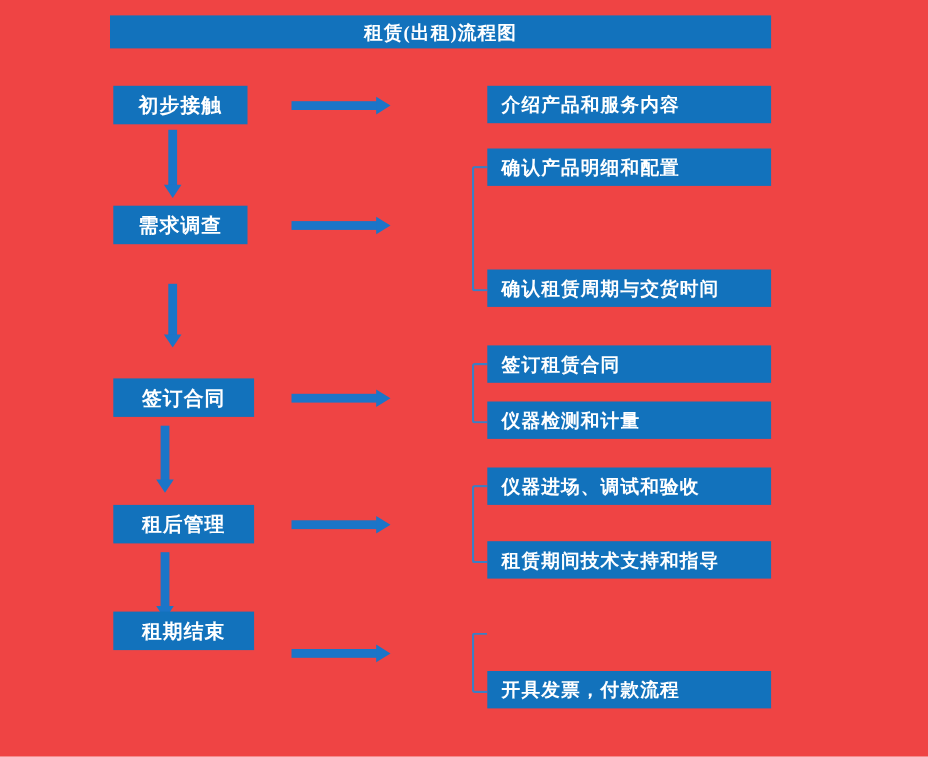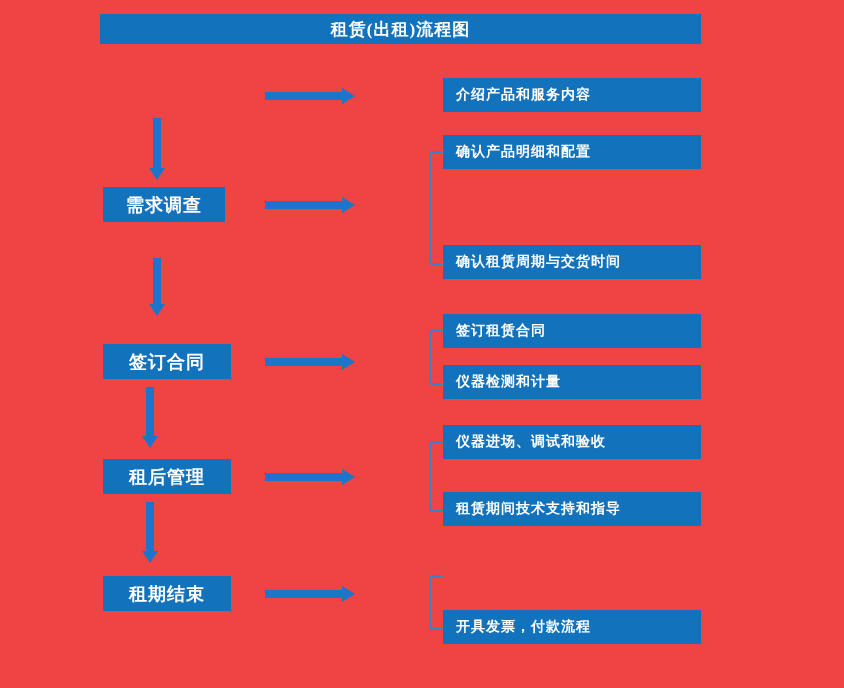--- a/index.html
+++ b/index.html
@@ -19,21 +19,21 @@
     display:flex;align-items:center;justify-content:center;
     font-size:17px;font-weight:bold;letter-spacing:1px;
   }
   .box{
     position:absolute;background:var(--box);color:var(--text);
     display:flex;align-items:center;font-weight:bold;letter-spacing:1px;
   }
   .step{justify-content:center;font-size:18px;height:35px;left:103px;}
   .w1{width:122px;}
   .w2{width:128px;}
-  .detail{left:443px;width:258px;height:34px;font-size:14px;padding-left:13px;box-sizing:border-box;}
+  .detail{left:443px;width:258px;height:34px;font-size:17px;padding-left:13px;box-sizing:border-box;}
   .harrow{position:absolute;width:90px;height:16px;}
   .harrow::before{content:"";position:absolute;left:0;right:11px;top:4px;height:8px;background:var(--arrow);}
   .harrow::after{content:"";position:absolute;right:0;top:0;width:0;height:0;
     border-left:13px solid var(--arrow);border-top:8px solid transparent;border-bottom:8px solid transparent;}
   .varrow{position:absolute;width:16px;}
   .varrow::before{content:"";position:absolute;top:0;bottom:10px;left:4px;width:8px;background:var(--arrow);}
   .varrow::after{content:"";position:absolute;bottom:0;left:0;width:0;height:0;
     border-top:12px solid var(--arrow);border-left:8px solid transparent;border-right:8px solid transparent;}
   .bracket{
     position:absolute;left:429px;width:12px;
@@ -43,20 +43,21 @@
     border-radius:3px 0 0 3px;
   }
 </style>
 </head>
 <body>
 
 <div class="canvas">
 
   <div class="titlebar">租赁(出租)流程图</div>
 
+  <div class="box step w1" style="top:78px">初步接触</div>
   <div class="harrow" style="left:265px;top:88px"></div>
   <div class="box detail" style="top:78px">介绍产品和服务内容</div>
 
   <div class="varrow" style="left:149px;top:118px;height:62px"></div>
 
   <div class="box step w1" style="top:187px">需求调查</div>
   <div class="harrow" style="left:265px;top:197px"></div>
   <div class="bracket" style="top:151px;height:110px"></div>
   <div class="box detail" style="top:135px">确认产品明细和配置</div>
   <div class="box detail" style="top:245px">确认租赁周期与交货时间</div>
@@ -72,18 +73,18 @@
   <div class="varrow" style="left:142px;top:387px;height:61px"></div>
 
   <div class="box step w2" style="top:459px">租后管理</div>
   <div class="harrow" style="left:265px;top:469px"></div>
   <div class="bracket" style="top:441px;height:67px"></div>
   <div class="box detail" style="top:425px">仪器进场、调试和验收</div>
   <div class="box detail" style="top:492px">租赁期间技术支持和指导</div>
 
   <div class="varrow" style="left:142px;top:502px;height:61px"></div>
 
-  <div class="box step w2" style="top:576px">租期结束</div>
+  <div class="box step w2" style="top:556px">租期结束</div>
   <div class="harrow" style="left:265px;top:586px"></div>
   <div class="bracket" style="top:575px;height:51px"></div>
   <div class="box detail" style="top:610px">开具发票，付款流程</div>
 
 </div>
 
 </body></html>

